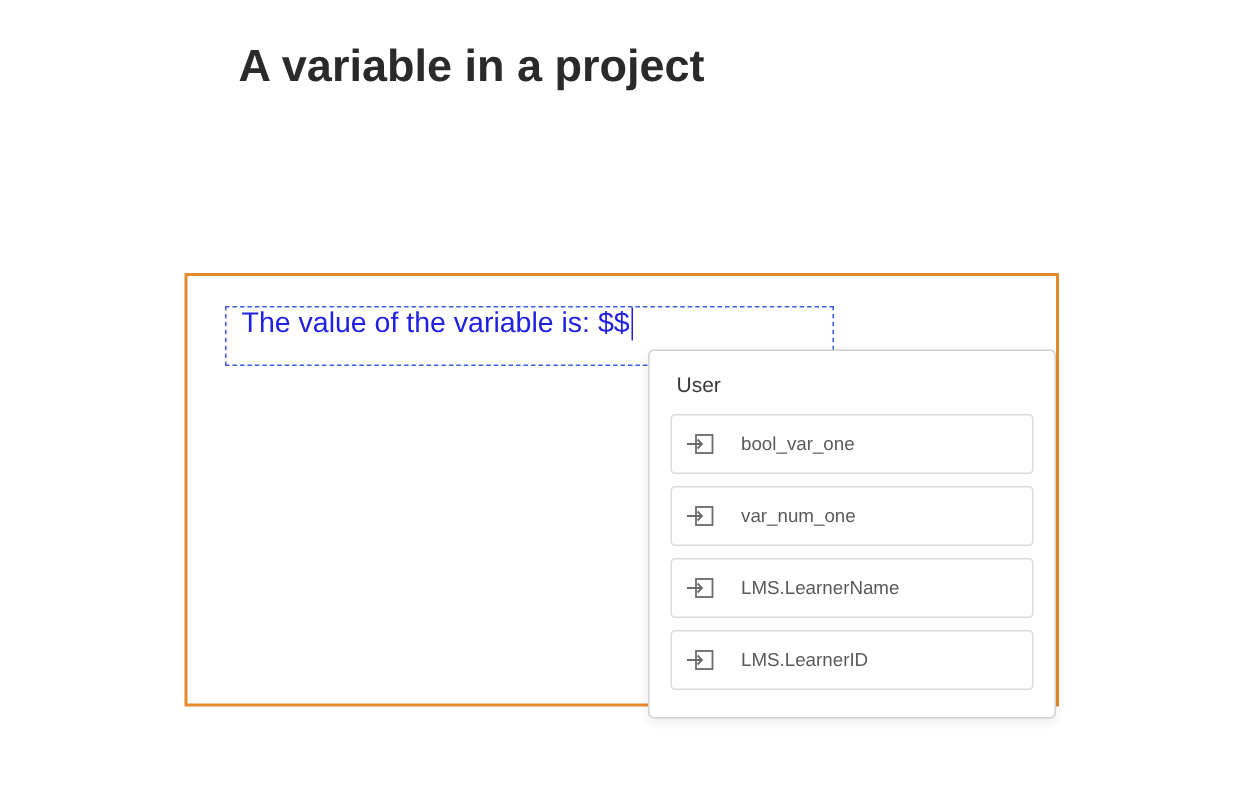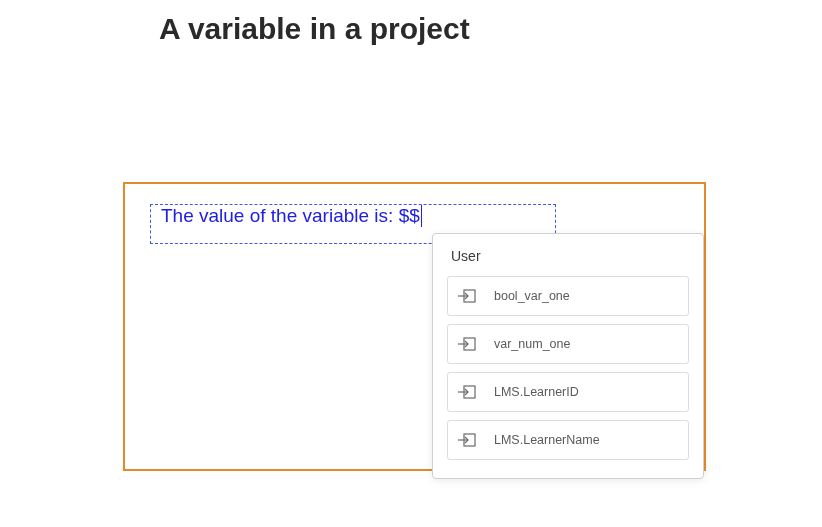--- a/index.html
+++ b/index.html
@@ -14,21 +14,21 @@
       height: 527px;
       position: relative;
       overflow: hidden;
     }
     .page-title {
       font-size: 30px;
       font-weight: 700;
       color: #2a2a2a;
       position: absolute;
       left: 159px;
-      top: 12px;
+      top: 28px;
     }
     .canvas-frame {
       position: absolute;
       left: 123px;
       top: 182px;
       width: 583px;
       height: 289px;
       border: 2px solid #e38b2c;
       background: #fff;
     }
@@ -137,27 +137,27 @@
   </div>
 
   <div class="var-item">
     <span class="var-icon">
       <svg width="18" height="14" viewBox="0 0 18 14">
         <rect x="6" y="1" width="11" height="12" fill="none" stroke="#6a6a6a" stroke-width="1.2"></rect>
         <line x1="0" y1="7" x2="10" y2="7" stroke="#6a6a6a" stroke-width="1.2"></line>
         <polyline points="7,4 10,7 7,10" fill="none" stroke="#6a6a6a" stroke-width="1.2"></polyline>
       </svg>
     </span>
-    <span class="var-label">LMS.LearnerID</span>
+    <span class="var-label">LMS.LearnerName</span>
   </div>
 
   <div class="var-item">
     <span class="var-icon">
       <svg width="18" height="14" viewBox="0 0 18 14">
         <rect x="6" y="1" width="11" height="12" fill="none" stroke="#6a6a6a" stroke-width="1.2"></rect>
         <line x1="0" y1="7" x2="10" y2="7" stroke="#6a6a6a" stroke-width="1.2"></line>
         <polyline points="7,4 10,7 7,10" fill="none" stroke="#6a6a6a" stroke-width="1.2"></polyline>
       </svg>
     </span>
-    <span class="var-label">LMS.LearnerName</span>
+    <span class="var-label">LMS.LearnerID</span>
   </div>
 
 </div>
 
 </body></html>

